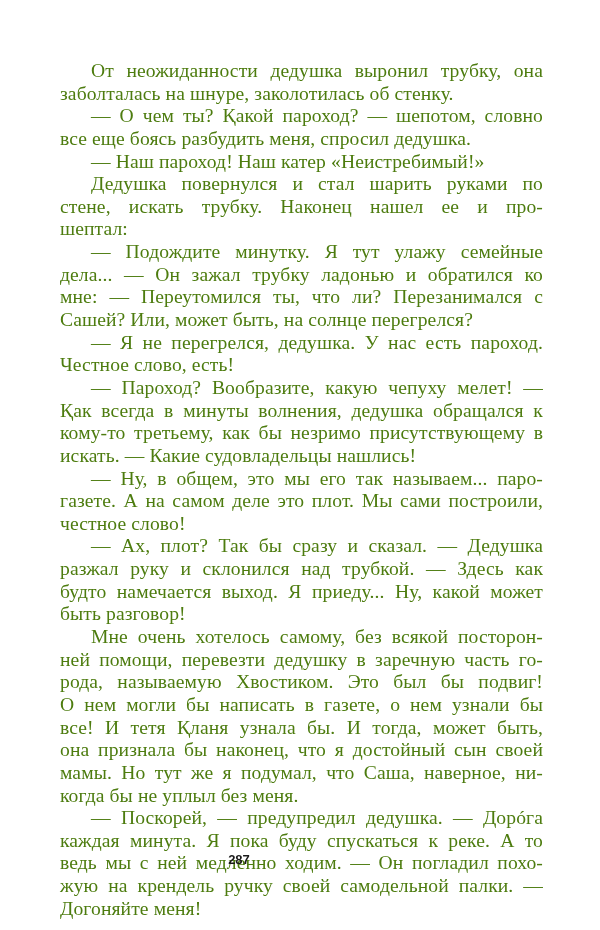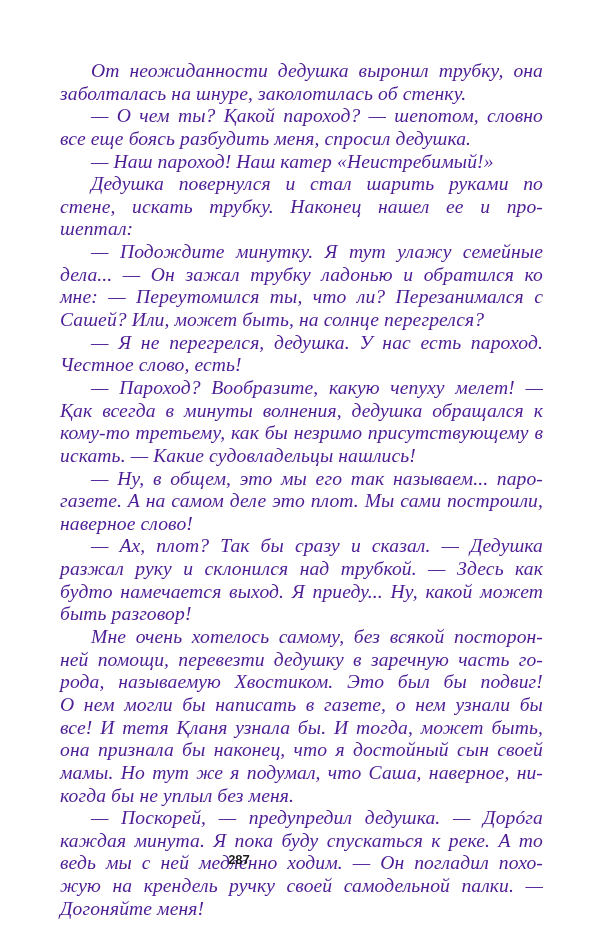--- a/index.html
+++ b/index.html
@@ -12,26 +12,25 @@
   .page {
     position: absolute;
     left: 60px; top: 60px;
     width: 483px;
   }
   .line {
     font-family: "Liberation Serif", "DejaVu Serif", serif;
     font-size: 19.6px;
     line-height: 22.65px;
     height: 22.65px;
-    color: #4c1d95;
+    color: #4d7c0f;
     white-space: nowrap;
     text-align: justify;
     text-align-last: justify;
     letter-spacing: 0.1px;
-    font-style: italic;
   }
   .line.indent { padding-left: 31px; }
   .line.last { text-align-last: left; }
   .page-number {
     position: absolute;
     left: 0; width: 478px;
     top: 852px;
     text-align: center;
     font-family: "Liberation Sans", "DejaVu Sans", sans-serif;
     font-weight: bold;
@@ -56,21 +55,21 @@
     <div class="line">мне: — Переутомился ты, что ли? Перезанимался с</div>
     <div class="line last">Сашей? Или, может быть, на солнце перегрелся?</div>
     <div class="line indent">— Я не перегрелся, дедушка. У нас есть пароход.</div>
     <div class="line last">Честное слово, есть!</div>
     <div class="line indent">— Пароход? Вообразите, какую чепуху мелет! —</div>
     <div class="line">Қак всегда в минуты волнения, дедушка обращался к</div>
     <div class="line">кому-то третьему, как бы незримо присутствующему в</div>
     <div class="line last">искать. — Какие судовладельцы нашлись!</div>
     <div class="line indent">— Ну, в общем, это мы его так называем... паро-</div>
     <div class="line">газете. А на самом деле это плот. Мы сами построили,</div>
-    <div class="line last">наверное слово!</div>
+    <div class="line last">честное слово!</div>
     <div class="line indent">— Ах, плот? Так бы сразу и сказал. — Дедушка</div>
     <div class="line">разжал руку и склонился над трубкой. — Здесь как</div>
     <div class="line">будто намечается выход. Я приеду... Ну, какой может</div>
     <div class="line last">быть разговор!</div>
     <div class="line indent">Мне очень хотелось самому, без всякой посторон-</div>
     <div class="line">ней помощи, перевезти дедушку в заречную часть го-</div>
     <div class="line">рода, называемую Хвостиком. Это был бы подвиг!</div>
     <div class="line">О нем могли бы написать в газете, о нем узнали бы</div>
     <div class="line">все! И тетя Қланя узнала бы. И тогда, может быть,</div>
     <div class="line">она признала бы наконец, что я достойный сын своей</div>

